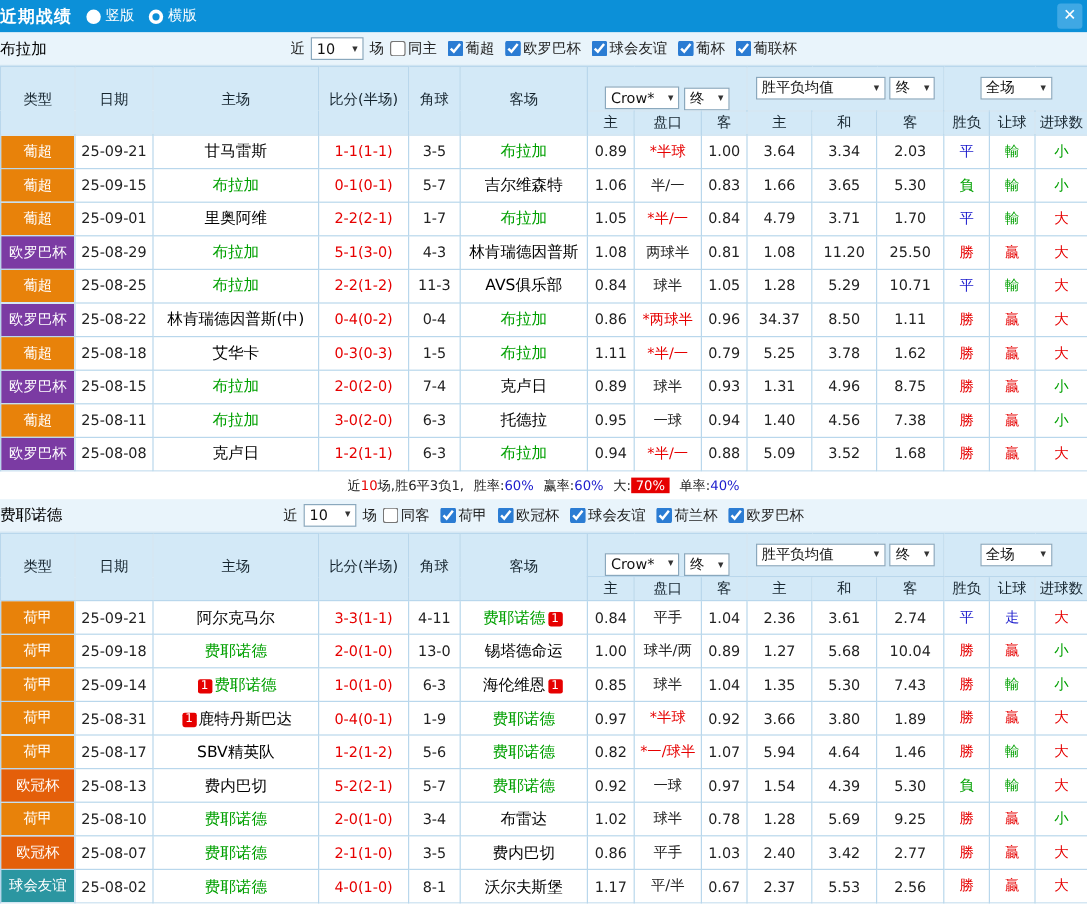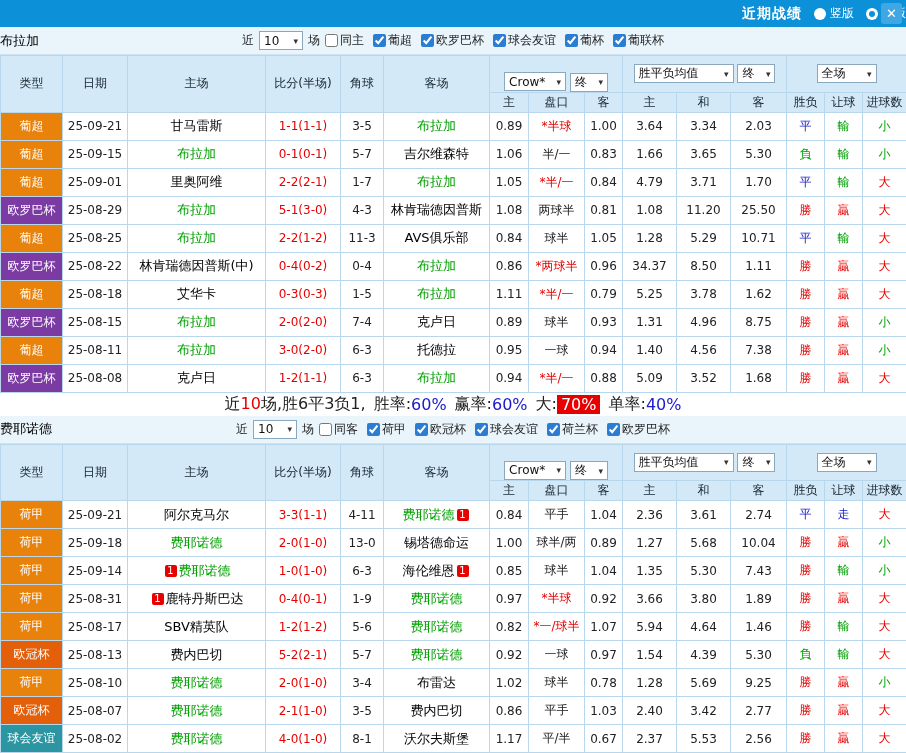--- a/index.html
+++ b/index.html
@@ -1,55 +1,55 @@
 <!DOCTYPE html>
 <html><head>
 <meta charset="utf-8">
 <style>
   *{margin:0;padding:0;box-sizing:border-box;}
   html,body{width:906px;height:753px;overflow:hidden;}
   body{font-family:"DejaVu Sans","Liberation Sans",sans-serif;font-size:12px;color:#222;background:#fff;}
 
-  .titlebar{height:27px;background:#0c90d8;display:flex;align-items:center;justify-content:flex-end;position:relative;color:#fff;gap:12px;}
+  .titlebar{height:27px;background:#0c90d8;display:flex;align-items:center;justify-content:flex-start;position:relative;color:#fff;gap:12px;}
   .titlebar .title{font-weight:bold;font-size:14px;letter-spacing:1px;}
   .radio{display:inline-flex;align-items:center;gap:4px;cursor:pointer;}
   .rdot{width:12px;height:12px;border-radius:50%;background:#fff;position:relative;display:inline-block;}
   .rdot.on::after{content:"";position:absolute;left:3px;top:3px;width:6px;height:6px;background:#0c90d8;border-radius:50%;}
   .close{position:absolute;right:4px;top:3px;width:21px;height:21px;background:#3fa8e4;border-radius:3px;color:#fff;display:flex;align-items:center;justify-content:center;font-weight:bold;cursor:pointer;font-size:13px;}
 
   .section-bar{height:28px;background:#e9f4fb;border-bottom:1px solid #cfe4f2;display:flex;align-items:center;position:relative;}
   .team{font-weight:normal;font-size:13px;padding-left:0;color:#000;}
   .filters{position:absolute;left:50%;transform:translateX(-50%);display:flex;align-items:center;gap:5px;white-space:nowrap;}
   .cbs{display:inline-flex;gap:9px;align-items:center;justify-content:flex-end;}
   label.cb{display:inline-flex;align-items:center;gap:2px;cursor:pointer;}
   input[type=checkbox]{width:13px;height:13px;accent-color:#2b7cd3;}
 
   .sel{display:inline-flex;align-items:center;justify-content:space-between;background:#fff;border:1px solid #8aa8bd;padding:1px 4px;height:19px;font-size:12px;cursor:pointer;gap:5px;color:#111;}
   .sel i{font-style:normal;font-size:9px;color:#333;}
   .sel.w-count{width:44px;}
   .sel.w-odds{width:62px;margin-top:16px;}
   .sel.w-final{width:38px;}
-  .sel.w-avg{width:100px;}
+  .sel.w-avg{width:108px;}
   .sel.w-scope{width:60px;}
 
   table.grid{width:906px;border-collapse:collapse;table-layout:fixed;}
   .grid th,.grid td{border:1px solid #b9d7ec;text-align:center;overflow:hidden;white-space:nowrap;}
   .grid thead th{background:#d3e9f7;font-weight:normal;color:#15242e;}
   .grid thead tr.h1 th{height:27px;}
   .grid thead tr.h2 th{height:20px;}
   .grid tbody td{height:28px;background:#fff;}
   td.type{color:#fff;padding:0;font-size:12px;}
   .focus{color:#00a000;}
   td.score{color:#e60000;}
   .red{color:#e60000;}
   .blue{color:#1a1acc;}
   .green{color:#00a000;}
   .badge{display:inline-block;min-width:12px;height:12px;line-height:12px;background:#e60000;color:#fff;font-size:10px;border-radius:2px;margin:0 2px;vertical-align:1px;}
 
-  .summary{height:23px;display:flex;align-items:center;justify-content:center;font-size:16px;background:#fff;}
+  .summary{height:23px;display:flex;align-items:center;justify-content:center;font-size:11px;background:#fff;}
   .summary span{display:inline-block;}
   .summary .lab{margin-left:8px;}
   .chip{background:#e60000;color:#fff;padding:0 4px;}
 </style>
 </head>
 <body>
 
 <div class="titlebar">
   <span class="title">近期战绩</span>
   <span class="radio">

